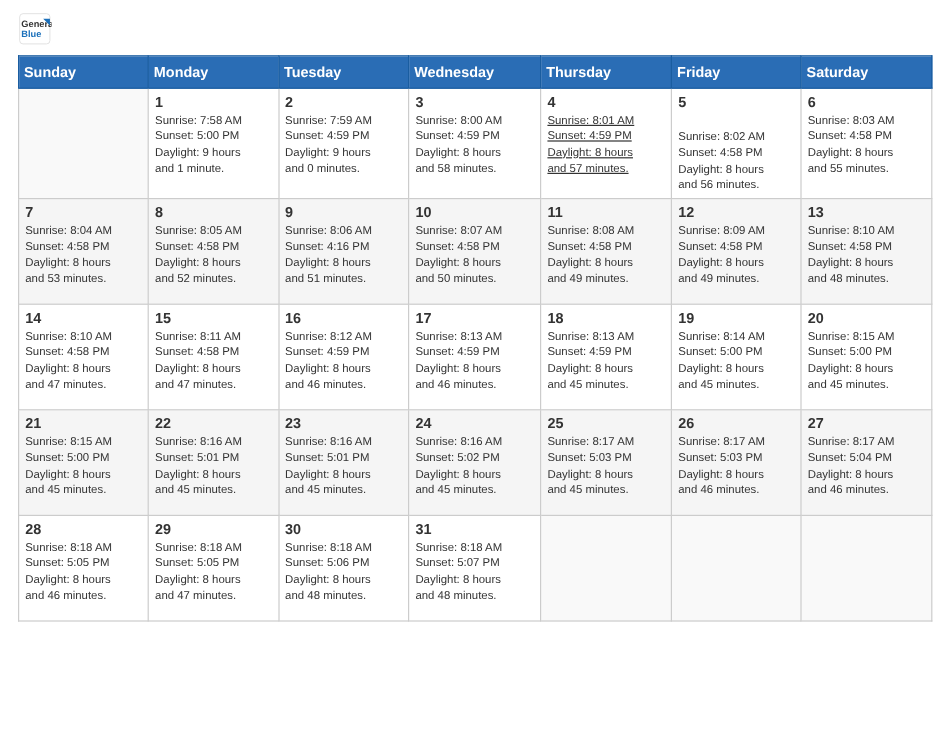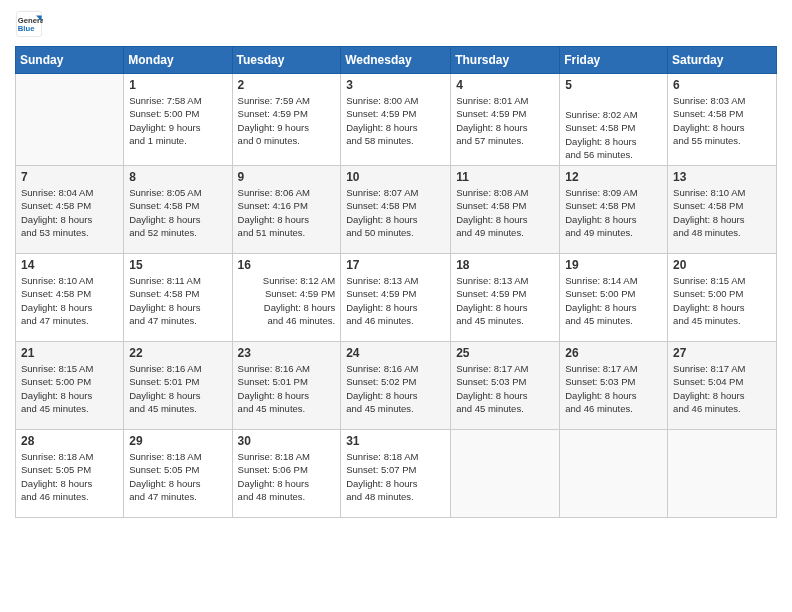--- a/index.html
+++ b/index.html
@@ -138,21 +138,21 @@
           </td>
           <td>
             <span class="day-num">3</span>
             <div class="day-info" style="white-space: pre-line;">Sunrise: 8:00 AM
 Sunset: 4:59 PM
 Daylight: 8 hours
 and 58 minutes.</div>
           </td>
           <td>
             <span class="day-num">4</span>
-            <div class="day-info" style="white-space: pre-line;">Sunrise: 8:01 AM
+            <div class="day-info" style="white-space: pre-line; text-decoration: underline;">Sunrise: 8:01 AM
 Sunset: 4:59 PM
 Daylight: 8 hours
 and 57 minutes.</div>
           </td>
           <td>
             <span class="day-num">5</span>
             <div class="day-info" style="white-space: pre-line; margin-top: 16px;">Sunrise: 8:02 AM
 Sunset: 4:58 PM
 Daylight: 8 hours
 and 56 minutes.</div>
@@ -226,21 +226,21 @@
           </td>
           <td>
             <span class="day-num">15</span>
             <div class="day-info" style="white-space: pre-line;">Sunrise: 8:11 AM
 Sunset: 4:58 PM
 Daylight: 8 hours
 and 47 minutes.</div>
           </td>
           <td>
             <span class="day-num">16</span>
-            <div class="day-info" style="white-space: pre-line; text-align: right;">Sunrise: 8:12 AM
+            <div class="day-info" style="white-space: pre-line;">Sunrise: 8:12 AM
 Sunset: 4:59 PM
 Daylight: 8 hours
 and 46 minutes.</div>
           </td>
           <td>
             <span class="day-num">17</span>
             <div class="day-info" style="white-space: pre-line;">Sunrise: 8:13 AM
 Sunset: 4:59 PM
 Daylight: 8 hours
 and 46 minutes.</div>

